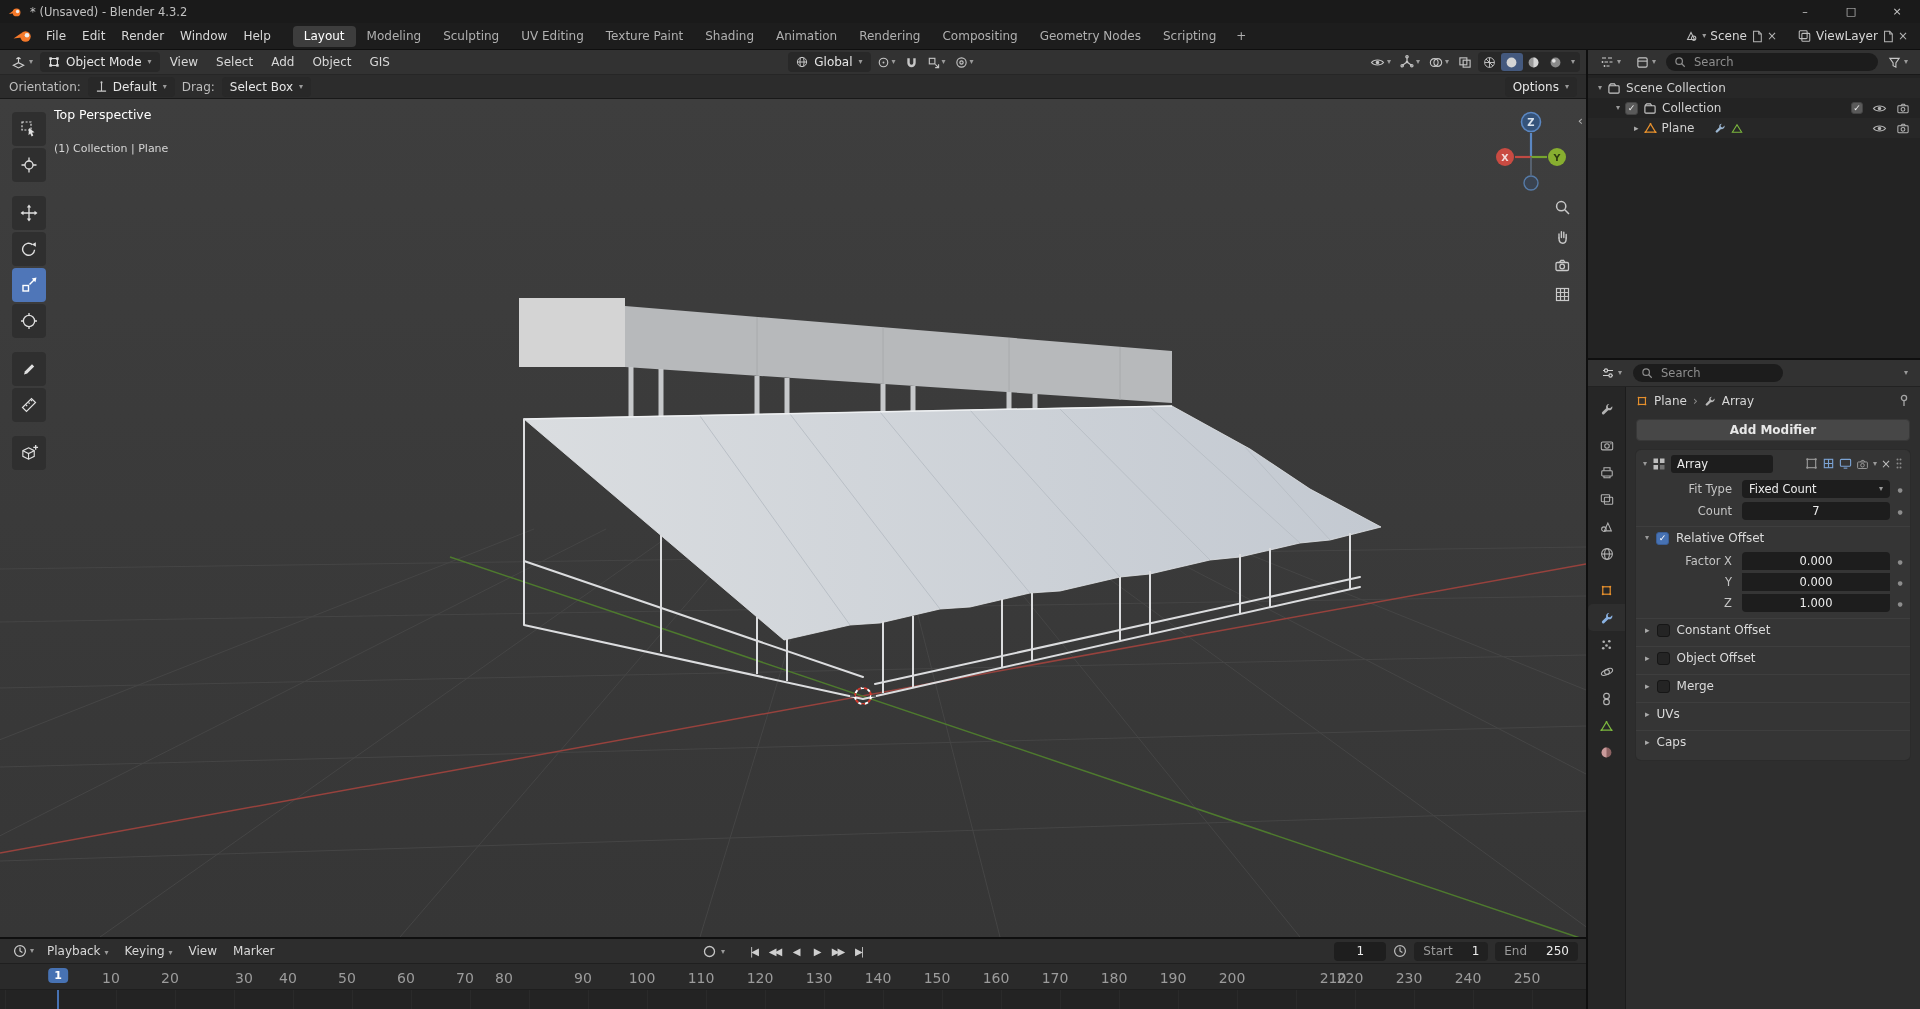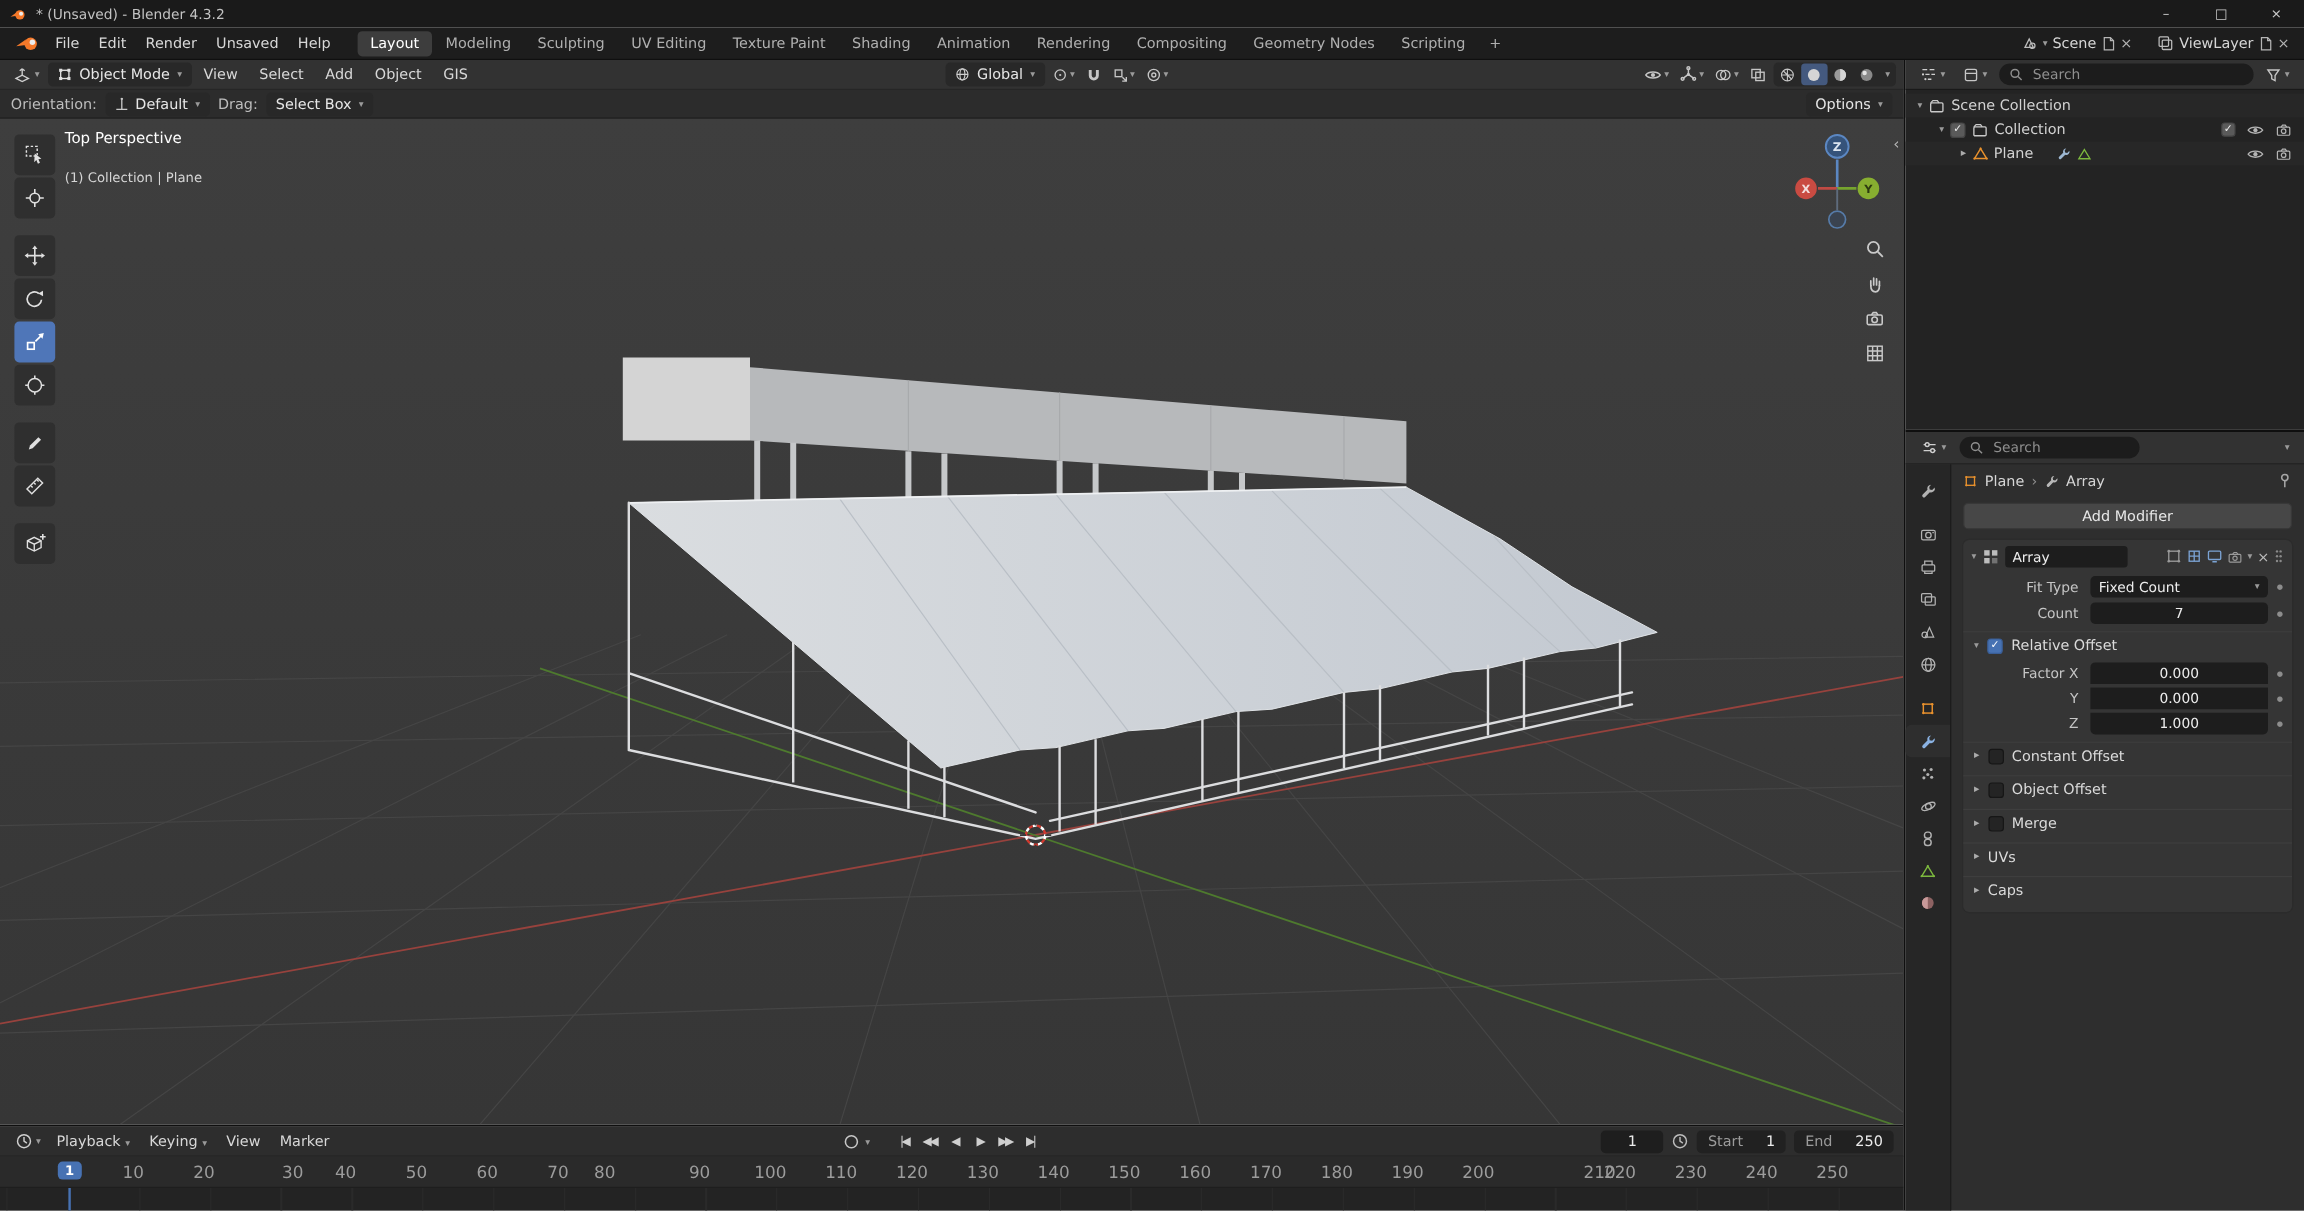--- a/index.html
+++ b/index.html
@@ -1,17 +1,17 @@
 <!DOCTYPE html>
 <html><head>
 <meta charset="utf-8">
 <style>
   * { box-sizing: border-box; user-select: none; }
   body { margin:0; background:#0d0d0d; font-family:"DejaVu Sans",sans-serif; font-size:12px; color:#d6d6d6; }
-  #app { width:1920px; height:1009px; overflow:hidden; display:flex; flex-direction:column; background:#ffffff; }
+  #app { width:1920px; height:1009px; overflow:hidden; display:flex; flex-direction:column; background:#22c55e; }
 
   
   .titlebar { height:23px; background:#1a1a1a; display:flex; align-items:center; padding-left:8px; flex:none; }
   .title-text { color:#c2c2c2; font-size:11.5px; margin-left:8px; }
   .win-controls { margin-left:auto; display:flex; height:100%; }
   .win-btn { width:46px; display:flex; align-items:center; justify-content:center; color:#c9c9c9; font-size:11px; }
 
   
   .topbar { height:27px; background:#1d1d1d; display:flex; align-items:center; padding:0 8px; flex:none; border-bottom:1px solid #0f0f0f; }
   .menu-item { padding:0 8px; line-height:26px; color:#d8d8d8; }
@@ -94,21 +94,21 @@
   .props-header { height:27px; background:#323232; display:flex; align-items:center; gap:6px; padding:0 8px; border-bottom:1px solid #222; flex:none; }
   .props-body { flex:1; display:flex; min-height:0; }
   .props-tabs { width:38px; background:#262626; border-right:1px solid #1c1c1c; display:flex; flex-direction:column; padding-top:8px; flex:none; }
   .ptab { height:27px; display:flex; align-items:center; justify-content:center; color:#b2b2b2; }
   .ptab.active { background:#2e2e2e; border-radius:5px 0 0 5px; color:#8ab2e2; }
   .ptab-gap { height:10px; flex:none; }
   .props-content { flex:1; min-width:0; }
   .breadcrumb { height:27px; display:flex; align-items:center; gap:6px; padding:0 10px; color:#d6d6d6; }
   .bc-sep { color:#8f8f8f; }
   .pin-btn { margin-left:auto; color:#a6a6a6; }
-  .add-modifier { margin:5px 10px 9px; height:22px; background:#474747; border:1px solid #383838; border-radius:4px; display:flex; align-items:center; justify-content:center; color:#e8e8e8; }
+  .add-modifier { margin:5px 10px 9px; height:22px; background:#474747; border:1px solid #383838; border-radius:4px; display:flex; align-items:center; justify-content:center; color:#e8e8e8;font-weight:bold; }
   .mod-panel { margin:0 10px; background:#353535; border-radius:5px; box-shadow:0 0 0 1px #2b2b2b; padding-bottom:7px; }
   .mod-header { height:27px; display:flex; align-items:center; gap:5px; padding:0 7px; }
   .mod-name-field { width:102px; height:18px; background:#1d1d1d; border:none; outline:none; border-radius:3px; padding:0 6px; color:#ededed; font-size:11.5px; font-family:inherit; }
   .mod-hicons { display:flex; gap:4px; margin-left:auto; align-items:center; color:#bdbdbd; }
   .mod-row { display:flex; align-items:center; height:20px; margin-top:2px; }
   .mlabel { width:106px; text-align:right; padding-right:10px; color:#c5c5c5; font-size:11.5px; flex:none; }
   .mfield { width:148px; height:18px; background:#1d1d1d; border-radius:4px; display:flex; align-items:center; color:#ededed; font-size:11.5px; }
   .mfield.dd { padding:0 7px; justify-content:space-between; }
   .mfield.num { justify-content:center; }
   .mfield.top { border-radius:4px 4px 0 0; }
@@ -153,21 +153,21 @@
     <span class="ic" style="padding:0 5px;">
       <svg width="20" height="15" viewBox="0 0 20 15">
           <circle cx="12.5" cy="7.5" r="5.2" fill="#f5792a"></circle>
           <circle cx="14" cy="6.2" r="2.3" fill="#ececec"></circle>
           <polygon points="0.5,9.5 8.5,4 8.5,8.6" fill="#f5792a"></polygon>
         </svg>
     </span>
     <div class="menu-item">File</div>
     <div class="menu-item">Edit</div>
     <div class="menu-item">Render</div>
-    <div class="menu-item">Unsaved</div>
+    <div class="menu-item">Window</div>
     <div class="menu-item">Help</div>
     <div class="ws-tabs">
       <div class="ws-tab active">Layout</div>
       <div class="ws-tab">Modeling</div>
       <div class="ws-tab">Sculpting</div>
       <div class="ws-tab">UV Editing</div>
       <div class="ws-tab">Texture Paint</div>
       <div class="ws-tab">Shading</div>
       <div class="ws-tab">Animation</div>
       <div class="ws-tab">Rendering</div>

